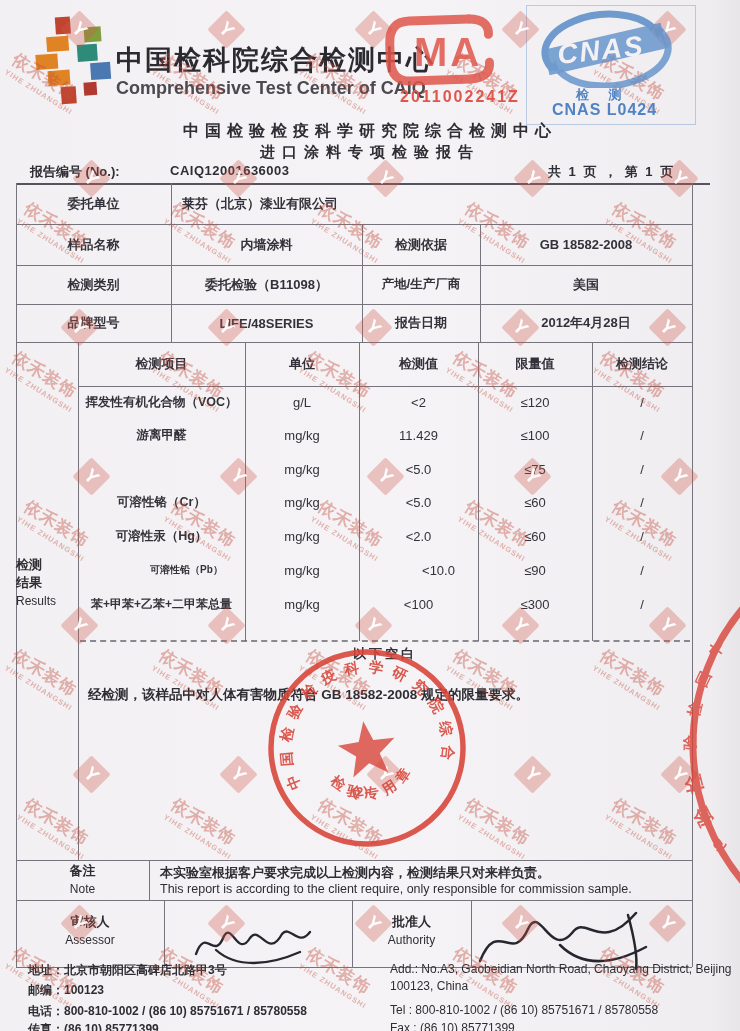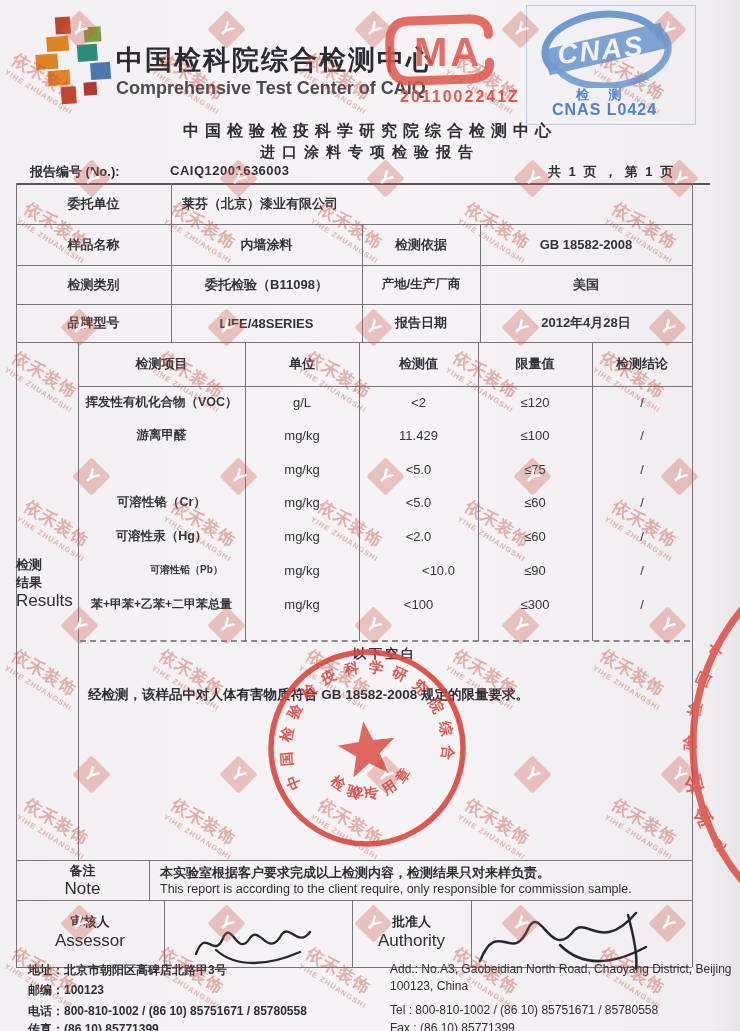--- a/index.html
+++ b/index.html
@@ -5,21 +5,21 @@
   html,body{margin:0;padding:0;background:#dddddd;}
   #page{position:relative;width:740px;height:1031px;margin:0 auto;overflow:hidden;
         background:linear-gradient(90deg,#f2f0f2 0%,#f5f3f5 55%,#efedf0 96%,#e7e5e8 100%);
         font-family:"Liberation Sans","DejaVu Sans",sans-serif;color:#2e2d33;}
   .abs{position:absolute;}
   .hline{position:absolute;height:1px;background:#75747c;}
   .vline{position:absolute;width:1px;background:#75747c;}
   .cell{position:absolute;display:flex;align-items:center;justify-content:center;
         text-align:center;font-size:13px;font-weight:600;color:#33323a;}
   .cell.left{justify-content:flex-start;text-align:left;}
-  .small-en{font-size:17px;font-weight:500;}
+  .small-en{font-size:12px;font-weight:500;}
   
   .org-cn{font-size:27px;font-weight:700;letter-spacing:2px;color:#2b2a30;}
   .org-en{font-size:18px;font-weight:700;color:#4a4950;}
   .doc-title1{font-size:16px;font-weight:700;letter-spacing:6px;text-align:center;width:100%;}
   .doc-title2{font-size:15px;font-weight:700;letter-spacing:7px;text-align:center;width:100%;}
   .meta{font-size:13px;font-weight:600;}
   
   .cma-num{color:#e0564b;font-size:16px;font-weight:700;letter-spacing:2px;}
   .cnas-sub{color:#4f83c4;font-size:13px;font-weight:700;letter-spacing:8px;}
   .cnas-code{color:#4f83c4;font-size:16px;font-weight:700;letter-spacing:1px;}

